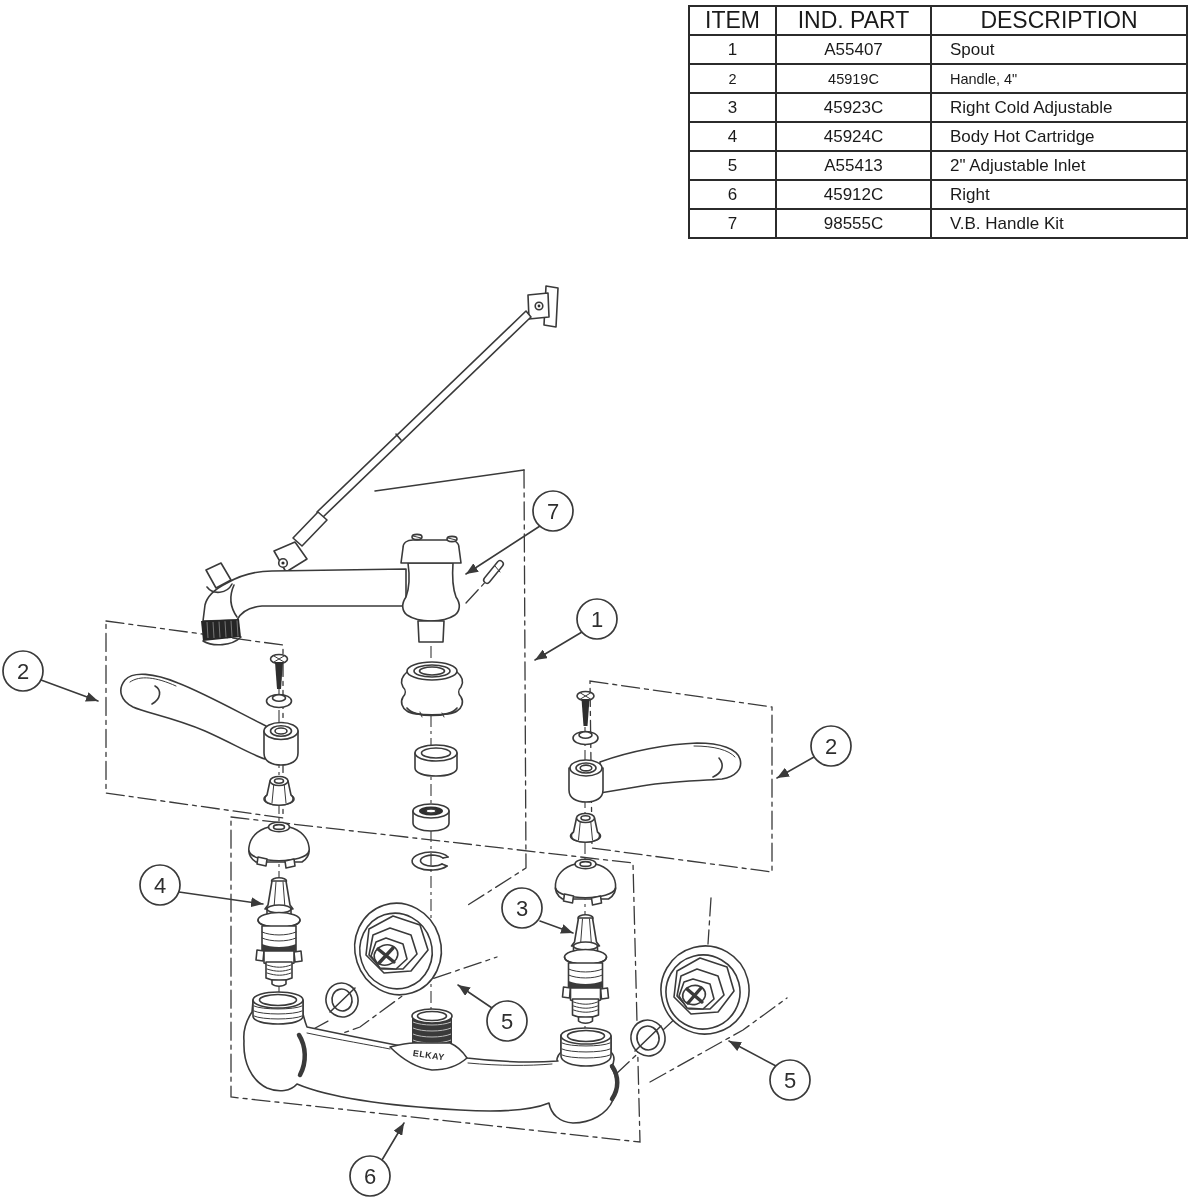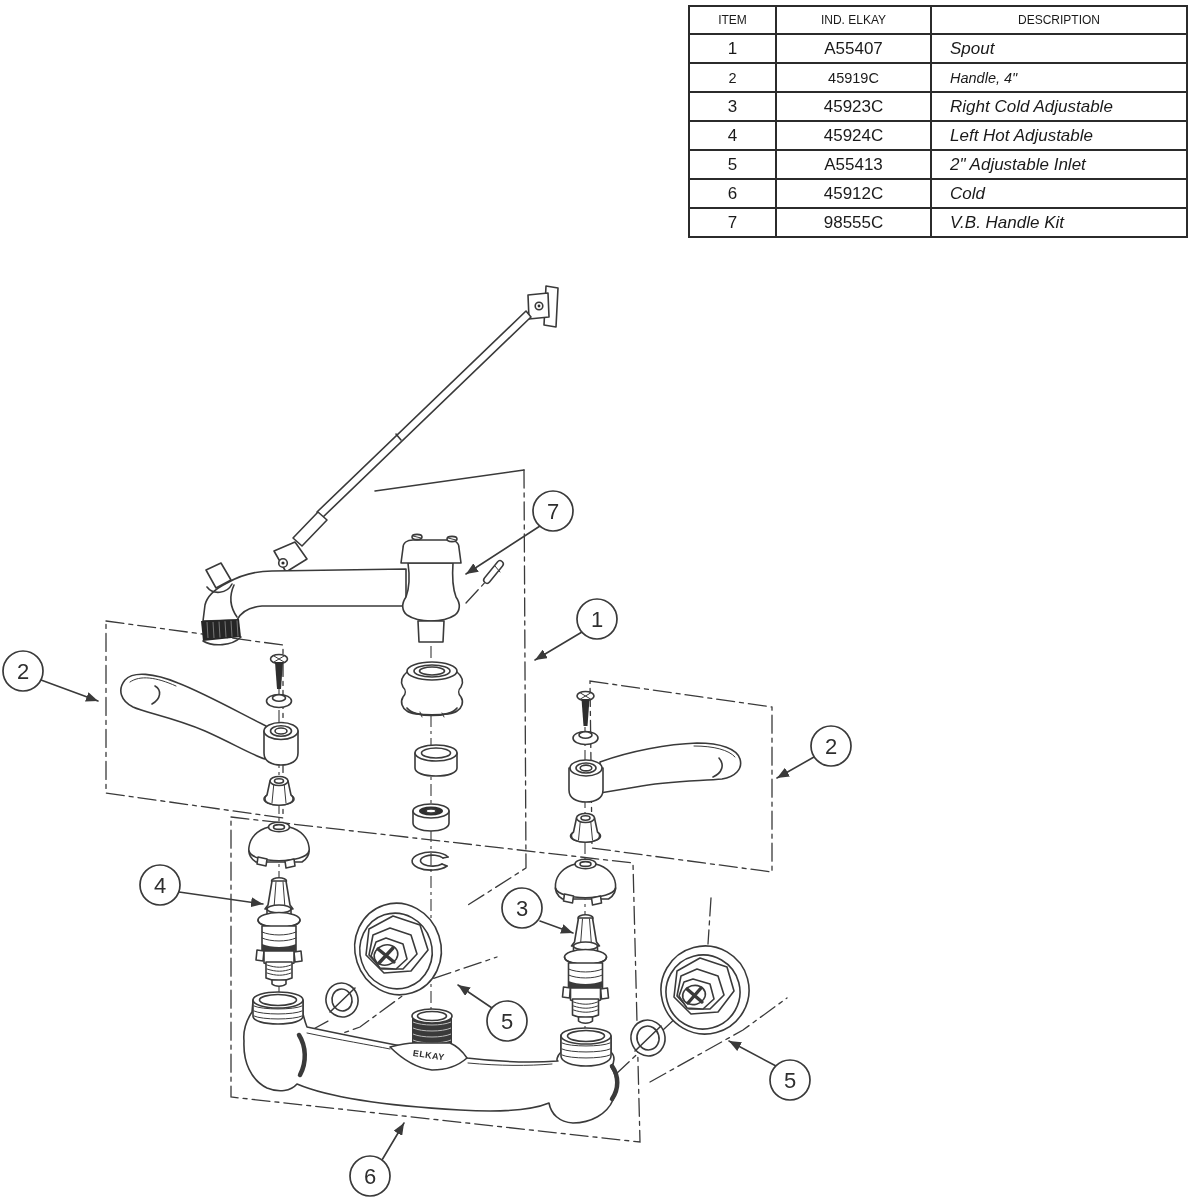--- a/index.html
+++ b/index.html
@@ -3,26 +3,26 @@
 <meta charset="utf-8">
 <style>
   html,body{margin:0;padding:0;background:#ffffff;}
   #stage{position:relative;width:1200px;height:1200px;background:#ffffff;overflow:hidden;
          font-family:"Liberation Sans",sans-serif;}
   
   #parts-table{position:absolute;left:688px;top:5px;width:498px;border-collapse:collapse;
                table-layout:fixed;color:#1a1a1a;}
   #parts-table th,#parts-table td{border:2px solid #2b2b2b;padding:0 4px;height:27px;
                font-size:17px;font-weight:400;white-space:nowrap;overflow:hidden;}
-  #parts-table th{height:26px;text-align:center;font-size:12px;}
+  #parts-table th{height:26px;text-align:center;font-size:23px;}
   #parts-table col.c-item{width:87px;}
   #parts-table col.c-part{width:155px;}
   #parts-table col.c-desc{width:256px;}
   #parts-table td.t-item,#parts-table td.t-part{text-align:center;}
-  #parts-table td.t-desc{text-align:left;padding-left:18px;font-style:italic;}
+  #parts-table td.t-desc{text-align:left;padding-left:18px;}
   #parts-table tr.small-row td{font-size:14.5px;}
   
   svg{position:absolute;left:0;top:0;}
   .ln{fill:none;stroke:#3a3a3a;stroke-width:1.6;stroke-linecap:round;stroke-linejoin:round;}
   .w1{fill:none;stroke:#3a3a3a;stroke-width:1;stroke-linecap:round;}
   .fw{fill:#ffffff;stroke:#3a3a3a;stroke-width:1.6;stroke-linejoin:round;}
   .fd{fill:#2e2e2e;stroke:none;}
   .ph{fill:none;stroke:#3a3a3a;stroke-width:1.3;stroke-dasharray:18 5 4 5;stroke-linecap:round;}
   .cl{fill:none;stroke:#3a3a3a;stroke-width:1.1;stroke-dasharray:12 4 3 4;}
   .thick{fill:none;stroke:#3a3a3a;stroke-width:4.5;stroke-linecap:round;}
@@ -285,21 +285,21 @@
 
   <table id="parts-table">
     <colgroup>
         <col class="c-item">
         <col class="c-part">
         <col class="c-desc">
       </colgroup>
     <thead>
       <tr>
         <th>ITEM</th>
-        <th>IND. ELKAY</th>
+        <th>IND. PART</th>
         <th>DESCRIPTION</th>
       </tr>
     </thead>
     <tbody>
       <tr>
         <td class="t-item">1</td>
         <td class="t-part">A55407</td>
         <td class="t-desc">Spout</td>
       </tr>
       <tr class="small-row">
@@ -308,31 +308,31 @@
         <td class="t-desc">Handle, 4"</td>
       </tr>
       <tr>
         <td class="t-item">3</td>
         <td class="t-part">45923C</td>
         <td class="t-desc">Right Cold Adjustable</td>
       </tr>
       <tr>
         <td class="t-item">4</td>
         <td class="t-part">45924C</td>
-        <td class="t-desc">Left Hot Adjustable</td>
+        <td class="t-desc">Body Hot Cartridge</td>
       </tr>
       <tr>
         <td class="t-item">5</td>
         <td class="t-part">A55413</td>
         <td class="t-desc">2" Adjustable Inlet</td>
       </tr>
       <tr>
         <td class="t-item">6</td>
         <td class="t-part">45912C</td>
-        <td class="t-desc">Cold</td>
+        <td class="t-desc">Right</td>
       </tr>
       <tr>
         <td class="t-item">7</td>
         <td class="t-part">98555C</td>
         <td class="t-desc">V.B. Handle Kit</td>
       </tr>
     </tbody>
   </table>
 
 </div>

